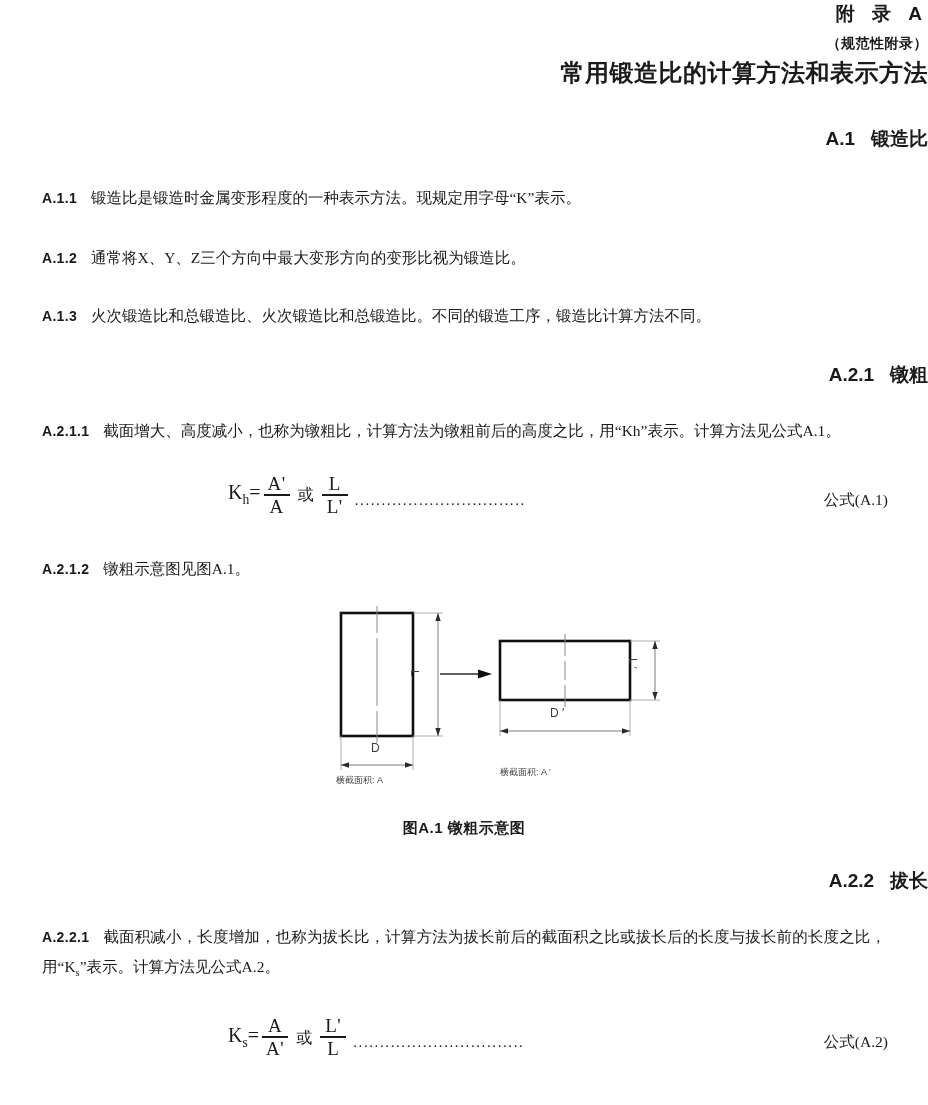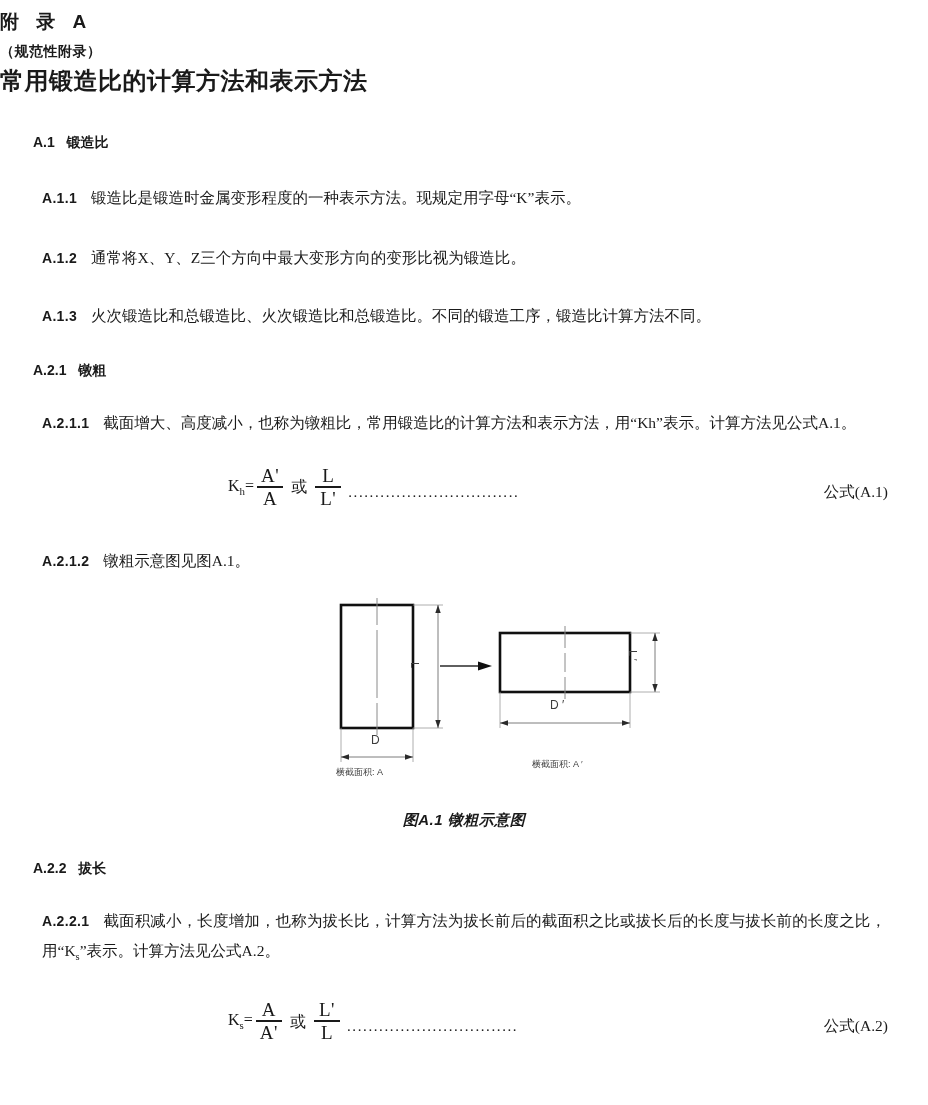--- a/index.html
+++ b/index.html
@@ -18,22 +18,21 @@
   .page {
     position: relative;
     width: 928px;
     height: 1105px;
     box-sizing: border-box;
     padding: 0;
   }
 
   
   .title-block {
-    text-align: left;
-    padding-top: 8px;
+    text-align: right;
   }
   .title-appendix {
     font-family: "Liberation Sans", "DejaVu Sans", sans-serif;
     font-weight: bold;
     font-size: 19px;
     letter-spacing: 6px;
     line-height: 28px;
   }
   .title-normative {
     font-family: "Liberation Sans", "DejaVu Sans", sans-serif;
@@ -47,23 +46,24 @@
     font-weight: bold;
     font-size: 24px;
     line-height: 30px;
     letter-spacing: 0.5px;
   }
 
   
   .heading {
     font-family: "Liberation Sans", "DejaVu Sans", sans-serif;
     font-weight: bold;
-    font-size: 14px;
+    font-size: 19px;
     margin: 0 0 0 33px;
     white-space: pre;
+    text-align: right;
   }
   .h-a1   { margin-top: 38px; }
   .h-a2   { margin-top: 33px; }
   .h-a21  { margin-top: 31px; }
   .h-a22  { margin-top: 30px; }
 
   
   .para {
     font-size: 15.5px;
     line-height: 30px;
@@ -95,21 +95,21 @@
     align-items: center;
     font-size: 17px;
   }
   .formula-inner {
     display: flex;
     align-items: center;
     margin-left: 228px;
     width: 660px;
   }
   .f-lhs {
-    font-size: 16px;
+    font-size: 20px;
     padding-right: 2px;
     white-space: nowrap;
   }
   .frac {
     display: inline-flex;
     flex-direction: column;
     align-items: center;
     vertical-align: middle;
     margin: 0 1px;
   }
@@ -167,21 +167,20 @@
     color: #3c3c3c;
     white-space: nowrap;
   }
   .fig-caption {
     text-align: center;
     font-family: "Liberation Sans", "DejaVu Sans", sans-serif;
     font-weight: bold;
     font-size: 15px;
     margin-top: 6px;
     letter-spacing: 0.5px;
-    font-style: italic;
   }
 </style>
 </head>
 <body>
 
 <div class="page">
 
   <div class="title-block">
     <div class="title-appendix">附 录 A</div>
     <div class="title-normative">（规范性附录）</div>
@@ -199,21 +198,21 @@
   </p>
 
   <p class="para p-a113">
     <span class="num">A.1.3</span><span class="gap"></span><span>火次锻造比和总锻造比、火次锻造比和总锻造比。不同的锻造工序，锻造比计算方法不同。</span>
   </p>
 
 
   <div class="heading h-a21">A.2.1   镦粗</div>
 
   <p class="para p-a2111">
-    <span class="num">A.2.1.1</span><span class="gap"></span><span>截面增大、高度减小，也称为镦粗比，常用锻造比的计算方法和表示方法，用“Kh”表示。计算方法见公式A.1。</span>
+    <span class="num">A.2.1.1</span><span class="gap"></span><span>截面增大、高度减小，也称为镦粗比，计算方法为镦粗前后的高度之比，用“Kh”表示。计算方法见公式A.1。</span>
   </p>
 
   <div class="formula-row">
     <div class="formula-inner">
       <span class="f-lhs"><span>K</span><sub>h</sub><span>=</span></span>
       <span class="frac">
         <span class="fnum">A'</span>
         <span class="fbar"></span>
         <span class="fden">A</span>
       </span>
@@ -273,21 +272,21 @@
       <line x1="500" y1="133" x2="630" y2="133" stroke="#6e6e6e" stroke-width="0.9"></line>
       <polygon points="500,133 508,130.3 508,135.7" fill="#2a2a2a"></polygon>
       <polygon points="630,133 622,130.3 622,135.7" fill="#2a2a2a"></polygon>
     </svg>
 
     <div class="fig-label" style="left:421px; top:72px; font-size:11px; transform:rotate(90deg); transform-origin:left top;">L</div>
     <div class="fig-label" style="left:371px; top:143px; font-size:12px;">D</div>
     <div class="fig-label" style="left:639px; top:60px; font-size:11px; transform:rotate(90deg); transform-origin:left top;">L ′</div>
     <div class="fig-label" style="left:550px; top:108px; font-size:12px;">D ′</div>
     <div class="fig-label" style="left:336px; top:168px;margin-top:8px;">横截面积: A</div>
-    <div class="fig-label" style="left:532px; top:168px;">横截面积: A ′</div>
+    <div class="fig-label" style="left:500px; top:168px;">横截面积: A ′</div>
   </div>
 
   <div class="fig-caption">图A.1   镦粗示意图</div>
 
   <div class="heading h-a22">A.2.2   拔长</div>
 
   <p class="para p-a2211">
     <span class="num">A.2.2.1</span><span class="gap"></span><span>截面积减小，长度增加，也称为拔长比，计算方法为拔长前后的截面积之比或拔长后的长度与拔长前的长度之比，用“K</span><sub>s</sub><span>”表示。计算方法见公式A.2。</span>
   </p>
 

